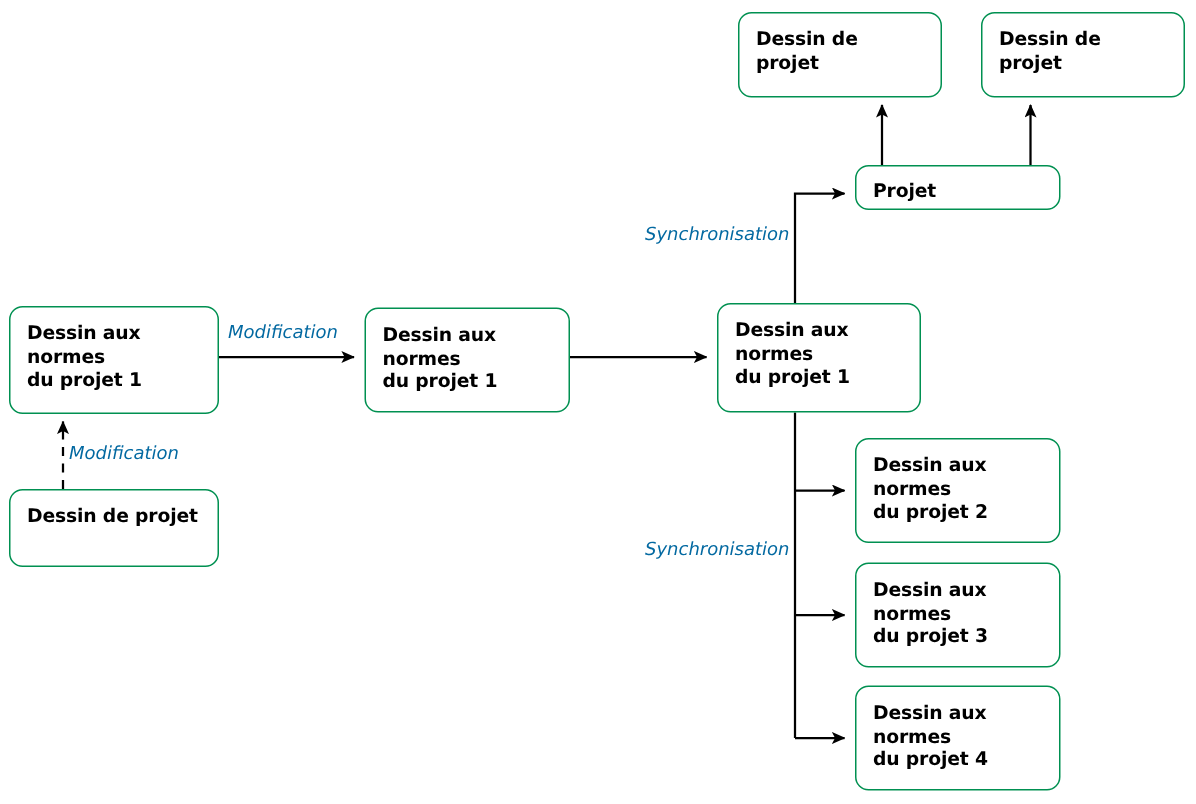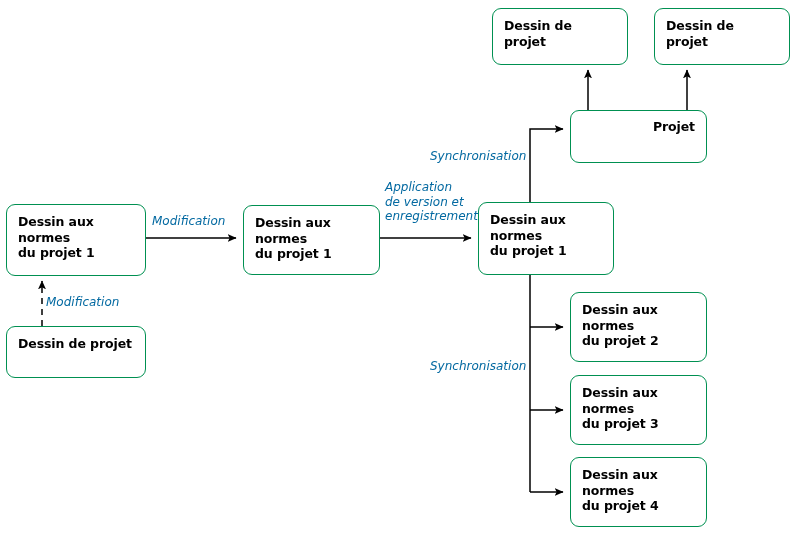--- a/index.html
+++ b/index.html
@@ -97,21 +97,21 @@
   </svg>
 
   <div class="node" style="left:492px; top:8px; width:136px; height:57px;">
     <div class="node-label">Dessin de projet</div>
   </div>
 
   <div class="node" style="left:654px; top:8px; width:136px; height:57px;">
     <div class="node-label">Dessin de projet</div>
   </div>
 
-  <div class="node" style="left:570px; top:110px; width:137px; height:53px; padding-top:8px;text-align:right;">
+  <div class="node" style="left:570px; top:110px; width:137px; height:30px; padding-top:8px;">
     <div class="node-label">Projet</div>
   </div>
 
   <div class="node" style="left:6px; top:204px; width:140px; height:72px;">
     <div class="node-label">Dessin aux normes
 du projet 1</div>
   </div>
 
   <div class="node" style="left:243px; top:205px; width:137px; height:70px;">
     <div class="node-label">Dessin aux normes
@@ -139,21 +139,18 @@
 
   <div class="node" style="left:570px; top:457px; width:137px; height:70px;">
     <div class="node-label">Dessin aux normes
 du projet 4</div>
   </div>
 
   <div class="edge-label" style="left:152px; top:214px;">Modification</div>
 
   <div class="edge-label" style="left:46px; top:295px;">Modification</div>
 
-  <div class="edge-label" style="left:385px; top:180px; text-align:left;">Application
-de version et
-enregistrement</div>
 
   <div class="edge-label" style="left:430px; top:149px;">Synchronisation</div>
 
   <div class="edge-label" style="left:430px; top:359px;">Synchronisation</div>
 
 </div>
 
 </body></html>

